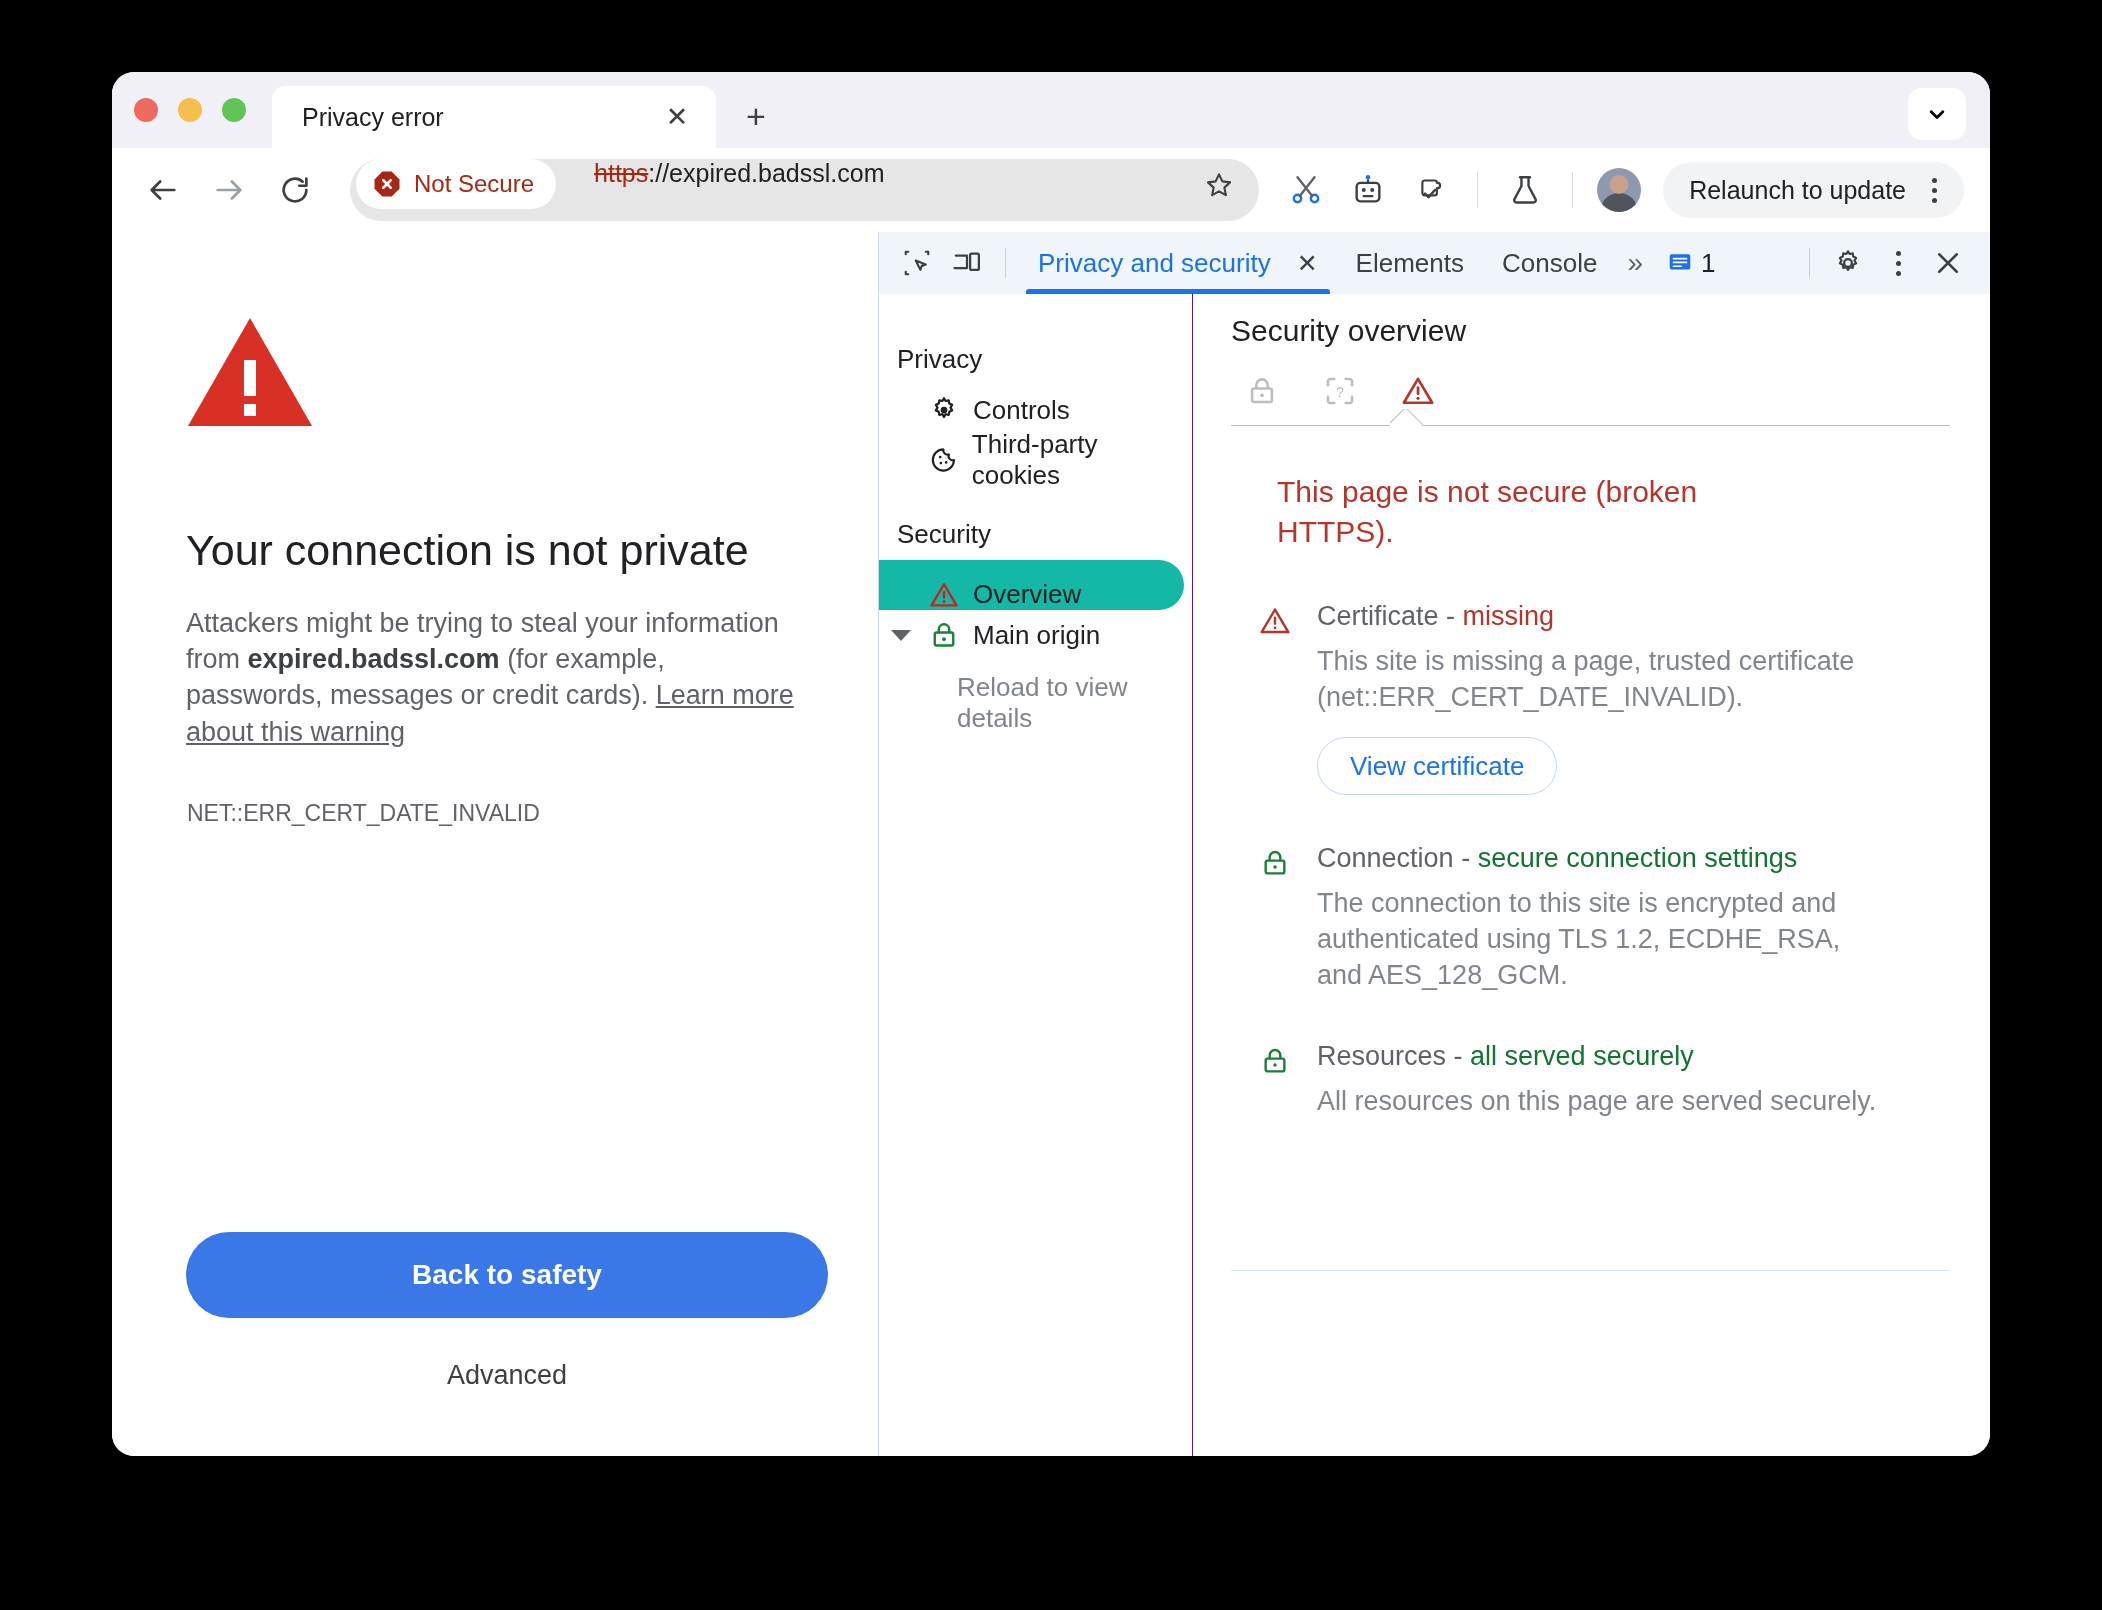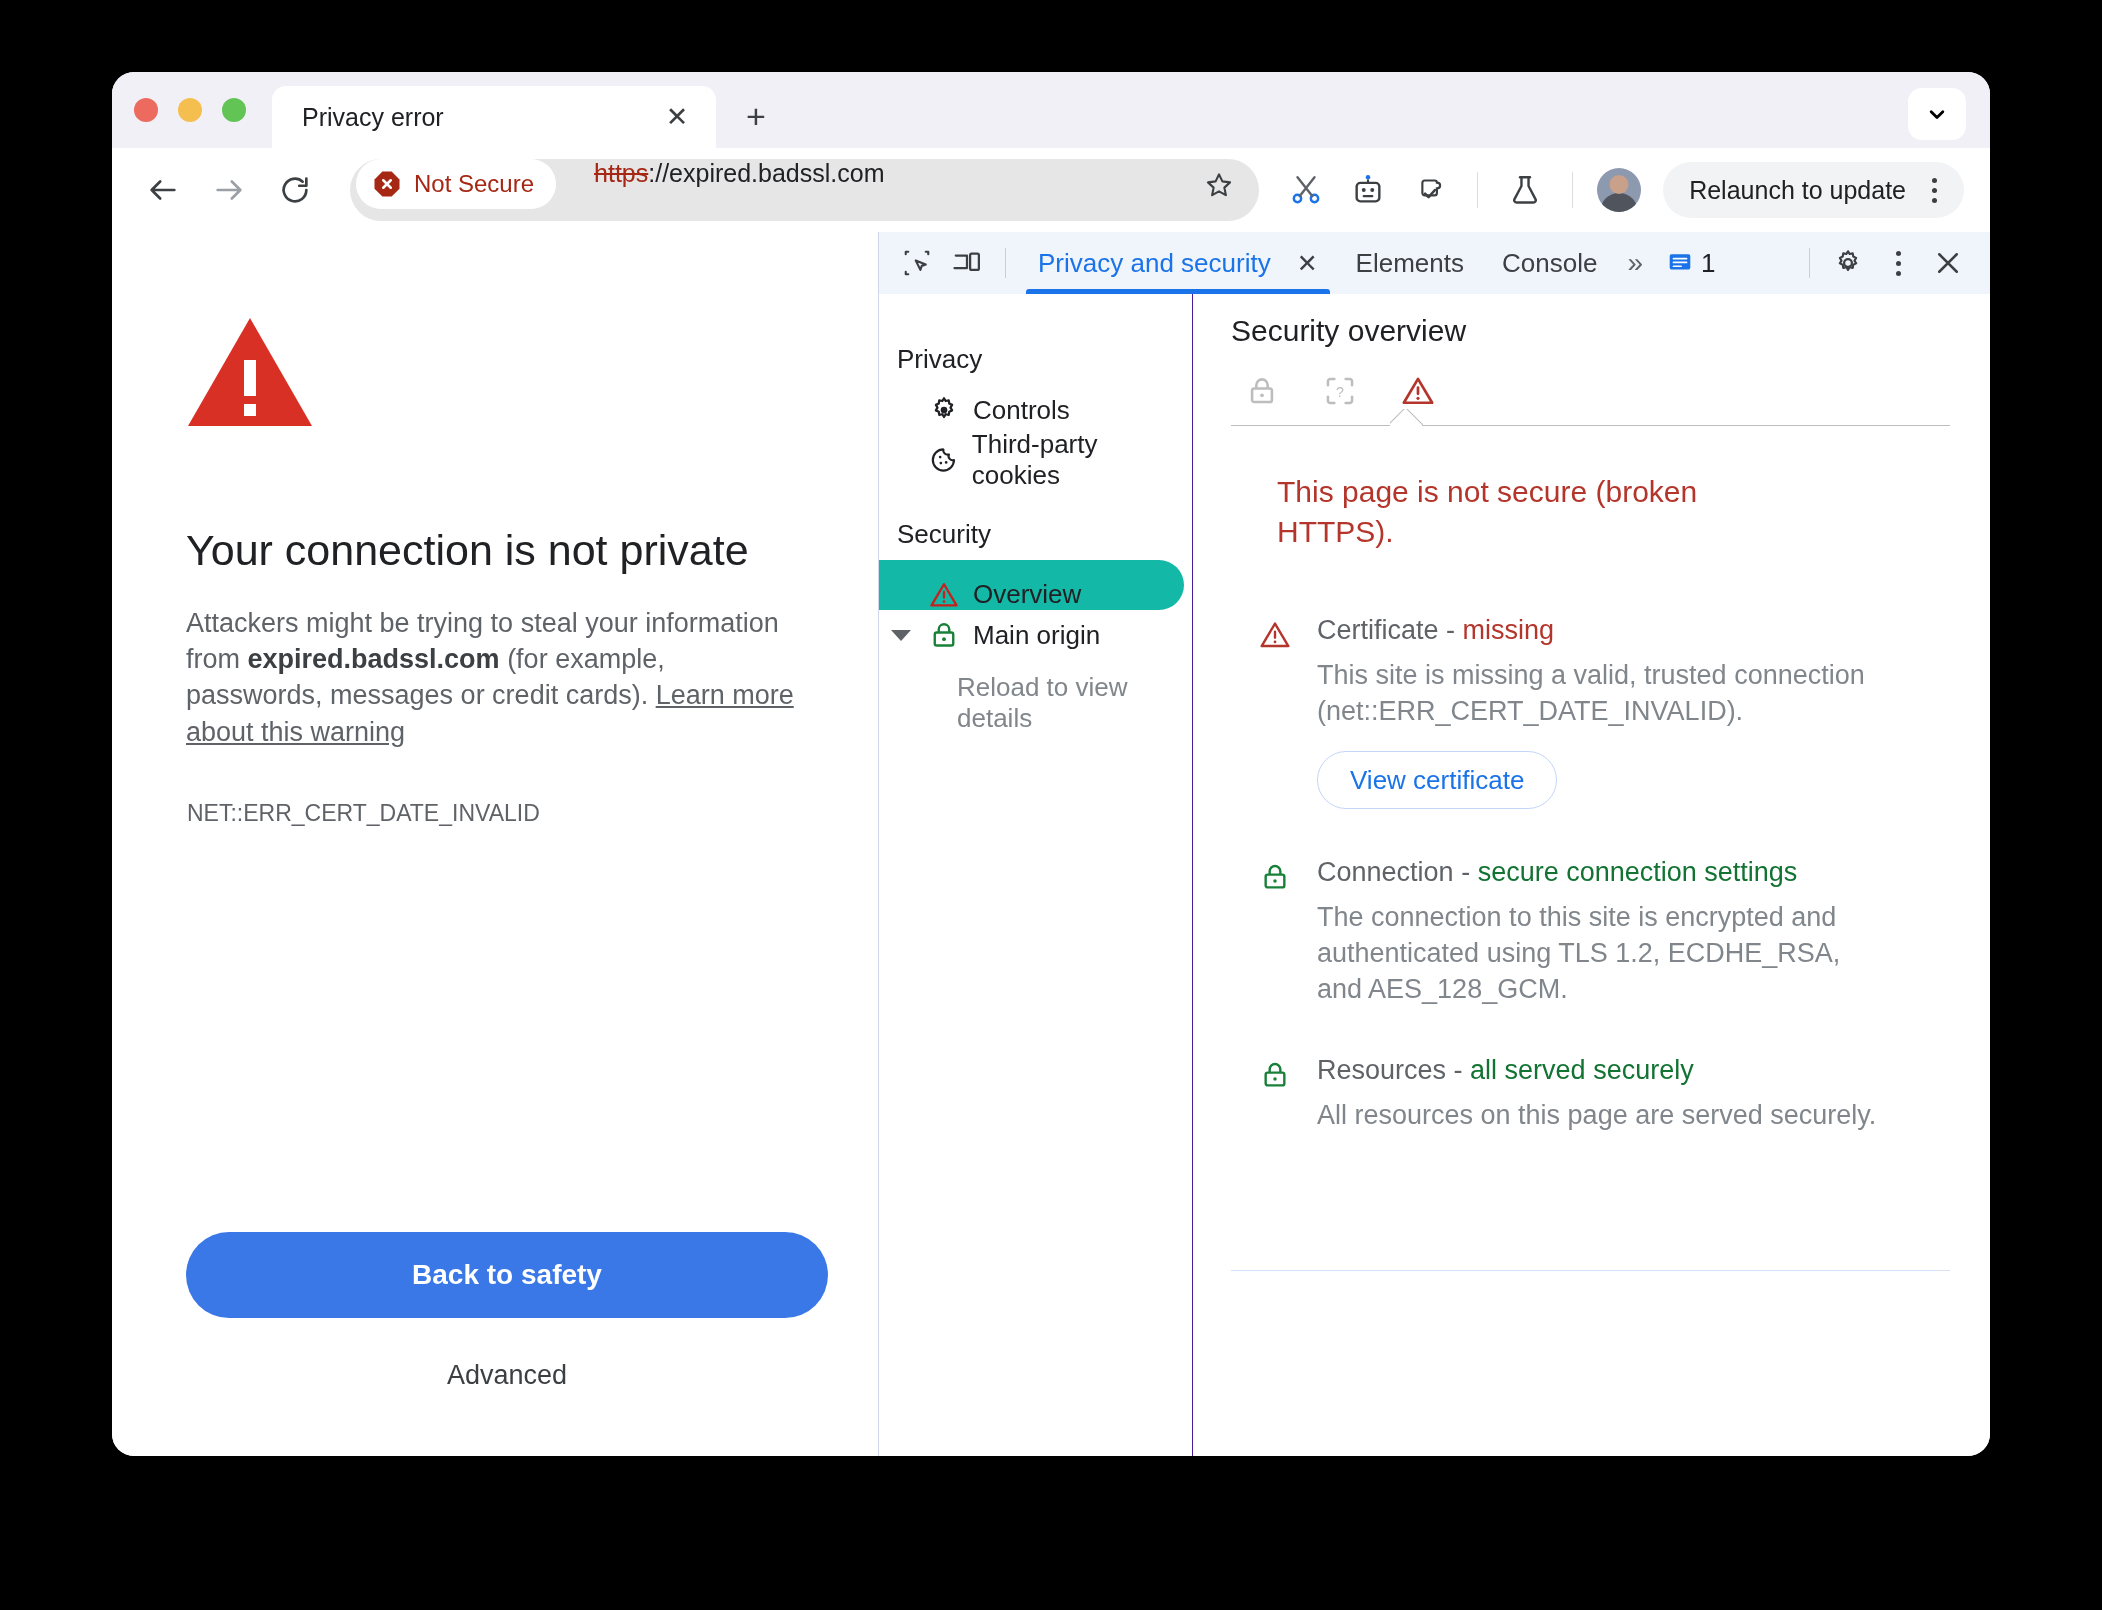--- a/index.html
+++ b/index.html
@@ -329,21 +329,21 @@
   }
   .ov-caret::after {
     content: ''; position: absolute;
     left: 3px; top: 3px; width: 24px; height: 24px;
     background: #ffffff;
     border-left: 1px solid #bdbdbd;
     border-top: 1px solid #bdbdbd;
     transform: rotate(45deg);
   }
   .ov-summary {
-    margin: 46px 0 16px 46px;
+    margin: 46px 0 2px 46px;
     width: 500px;
     font-size: 30px; line-height: 1.32; color: #b4352b;
   }
   .section {
     display: flex; gap: 26px;
     margin: 48px 0 0 28px;
   }
   .sec-icon { flex: 0 0 auto; padding-top: 4px; }
   .sec-body { flex: 1 1 auto; min-width: 0; }
   .sec-title { font-size: 27px; color: #5f6368; }
@@ -622,21 +622,21 @@
                 <path d="M12 3.4L22 20.3H2z" fill="none" stroke="#b4352b" stroke-width="1.8" stroke-linejoin="round"></path>
                 <path d="M12 9.6v4.4" stroke="#b4352b" stroke-width="1.8" stroke-linecap="round"></path>
                 <circle cx="12" cy="17.2" r="1.05" fill="#b4352b"></circle>
               </svg>
             </span>
             <div class="sec-body">
               <div class="sec-title">
                 <span>Certificate</span>
                 <span> - </span><span class="val-bad">missing</span>
               </div>
-              <div class="sec-desc">This site is missing a valid, trusted connection (net::ERR_CERT_DATE_INVALID).</div>
+              <div class="sec-desc">This site is missing a page, trusted certificate (net::ERR_CERT_DATE_INVALID).</div>
               <button class="view-cert">View certificate</button>
             </div>
           </div>
 
           <div class="section">
             <span class="sec-icon">
               <svg width="32" height="32" viewBox="0 0 24 24">
                 <rect x="5" y="10.2" width="14" height="9.6" rx="1.5" fill="none" stroke="#188038" stroke-width="1.8"></rect>
                 <path d="M8 10.2V7.8a4 4 0 0 1 8 0v2.4" fill="none" stroke="#188038" stroke-width="1.8"></path>
                 <circle cx="12" cy="15" r="1.3" fill="#188038"></circle>

